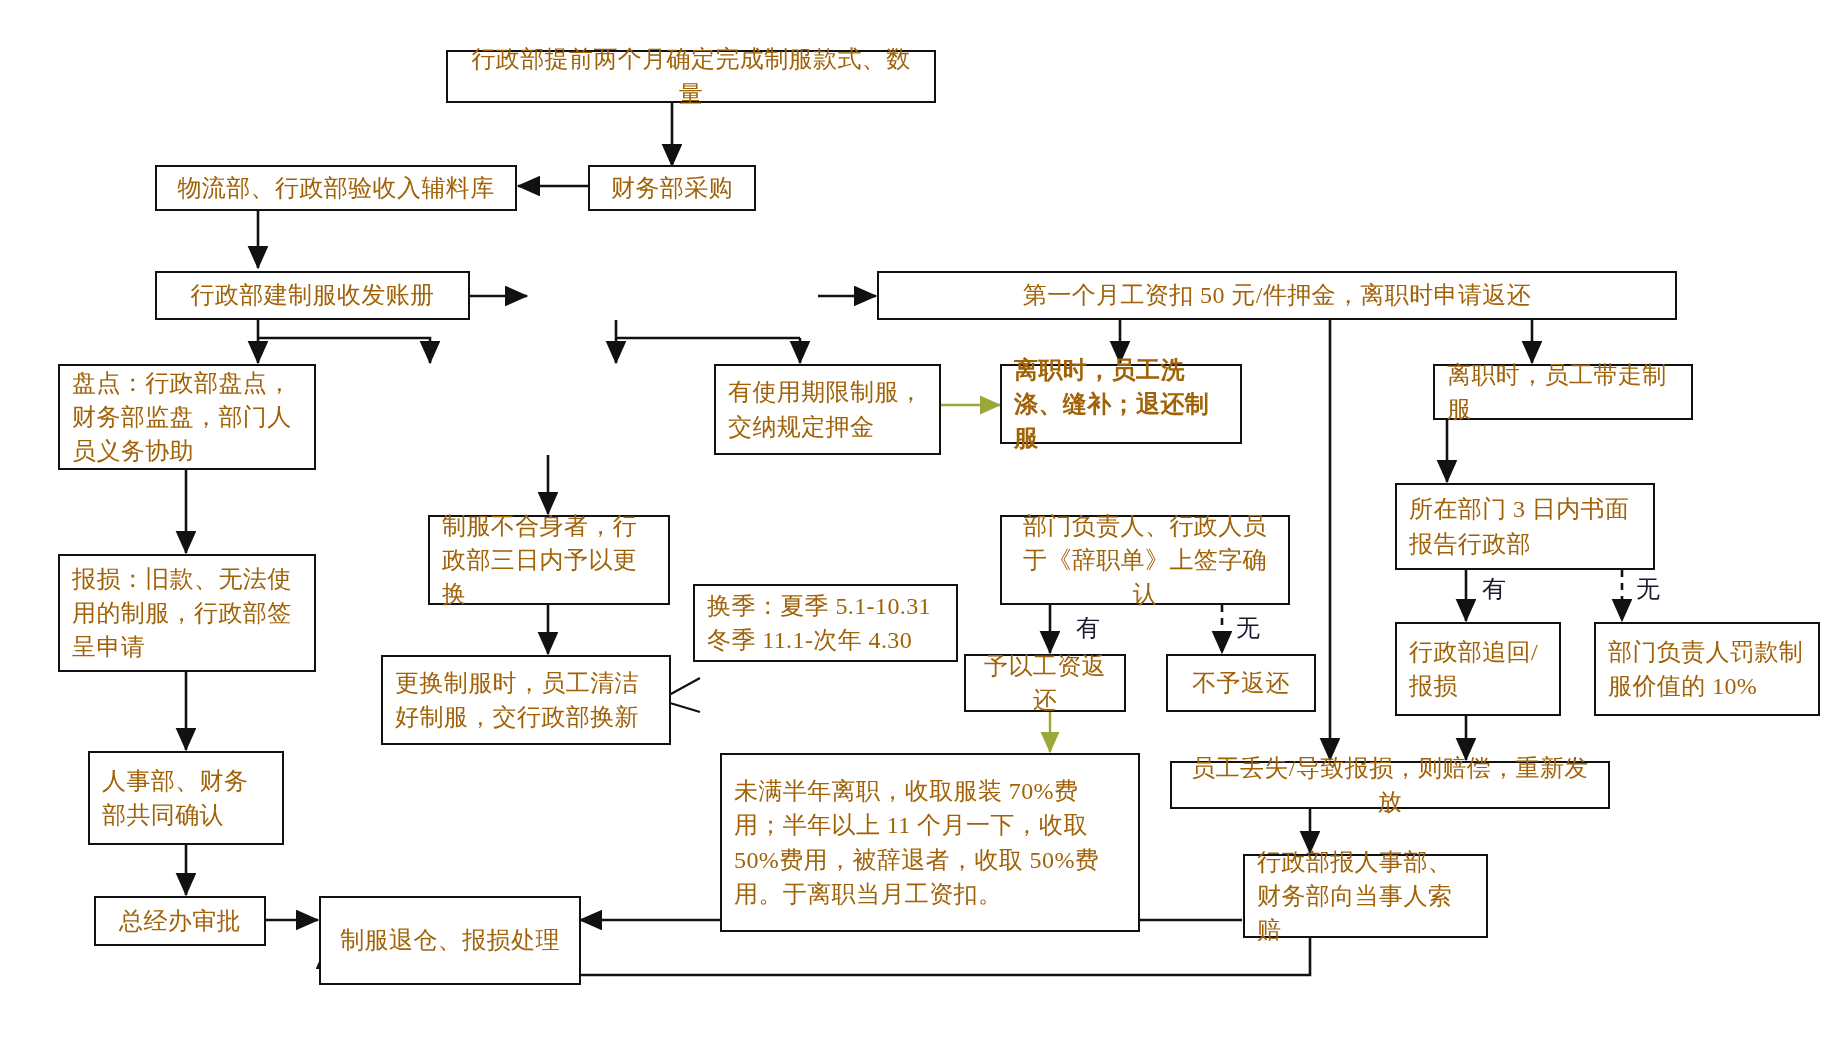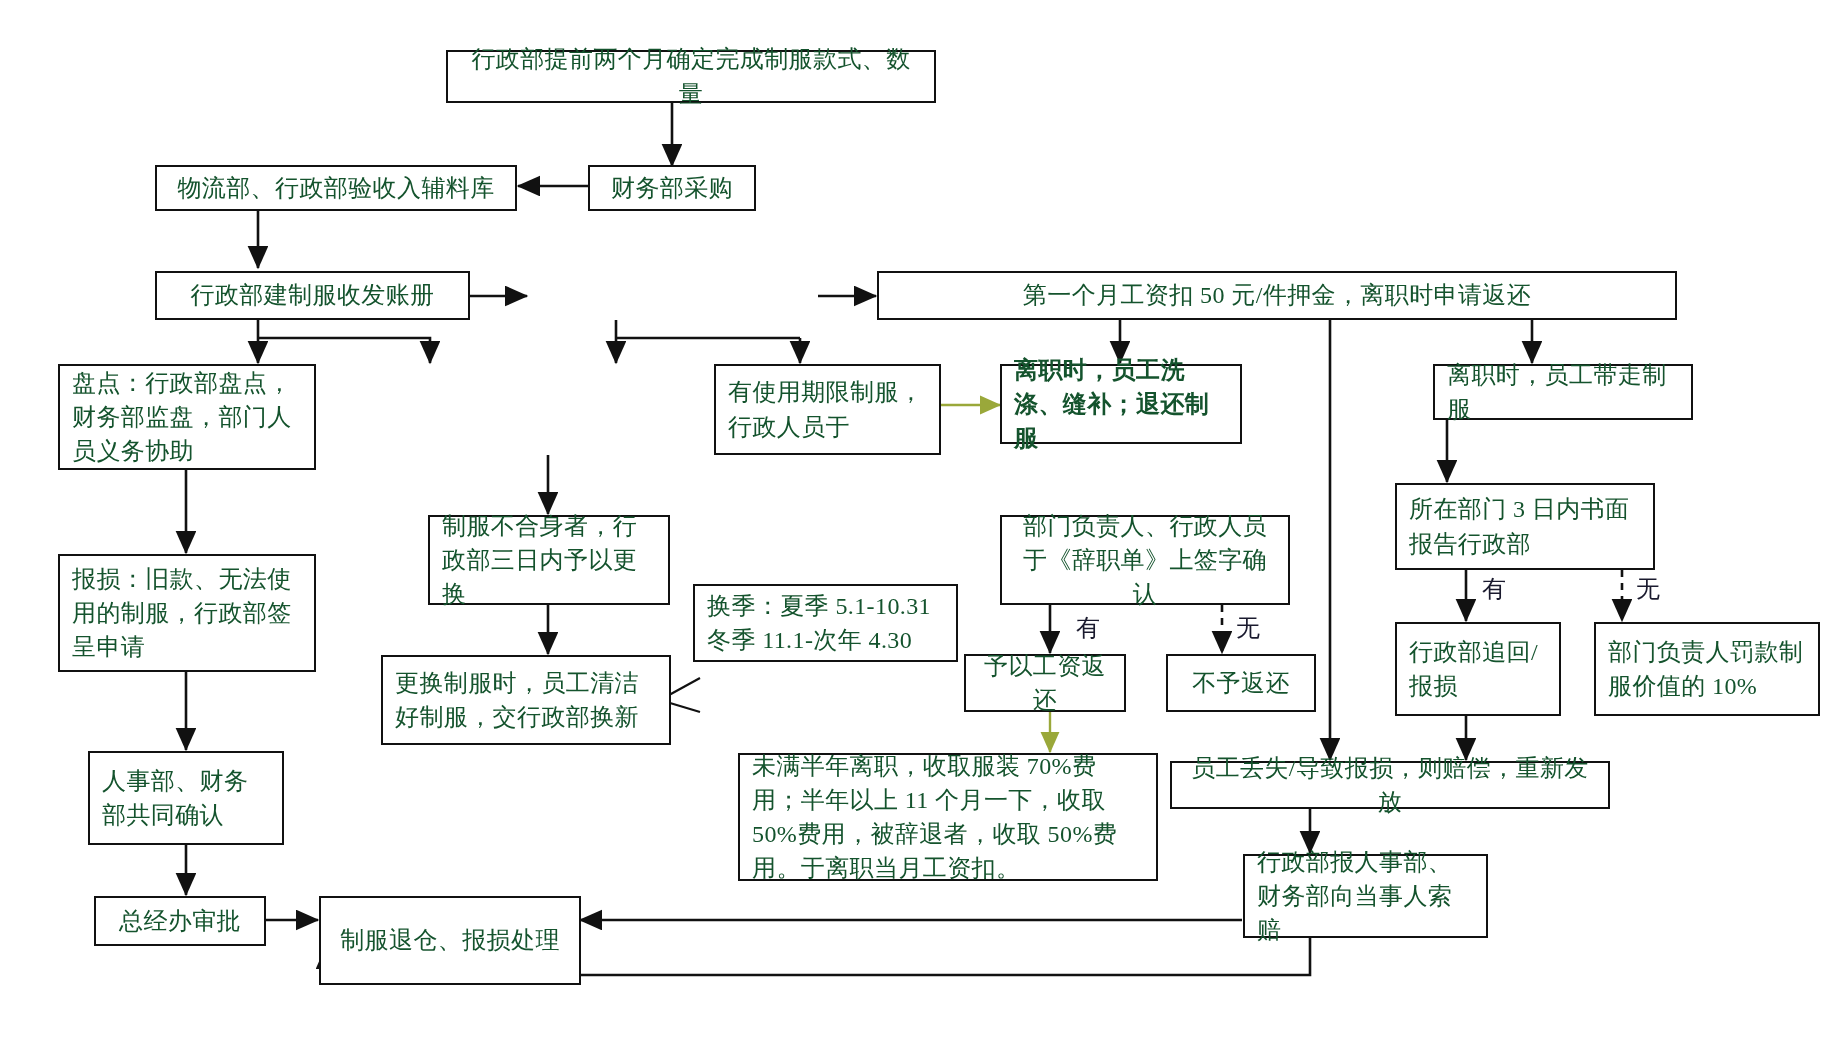--- a/index.html
+++ b/index.html
@@ -3,21 +3,21 @@
 <meta charset="utf-8">
 <style>
   html,body{margin:0;padding:0;background:#ffffff;}
   body{font-family:"Liberation Serif","DejaVu Serif",serif;}
   #canvas{position:relative;width:1830px;height:1042px;background:#ffffff;overflow:hidden;}
   .box{
     position:absolute;
     box-sizing:border-box;
     border:2px solid #111111;
     background:#ffffff;
-    color:#14532d;
+    color:#a16207;
     display:flex;
     align-items:center;
     font-family:"Liberation Serif","DejaVu Serif",serif;
     font-size:24px;
     line-height:1.42;
     letter-spacing:0.4px;
     padding:4px 12px;
     white-space:pre-line;
   }
   .box.center{justify-content:center;text-align:center;}
@@ -119,21 +119,21 @@
   <div class="box center" style="left:155px;top:165px;width:362px;height:46px;">物流部、行政部验收入辅料库</div>
 
   <div class="box center" style="left:155px;top:271px;width:315px;height:49px;">行政部建制服收发账册</div>
 
 
   <div class="box center" style="left:877px;top:271px;width:800px;height:49px;">第一个月工资扣 50 元/件押金，离职时申请返还</div>
 
   <div class="box left" style="left:58px;top:364px;width:258px;height:106px;">盘点：行政部盘点，财务部监盘，部门人员义务协助</div>
 
 
-  <div class="box left" style="left:714px;top:364px;width:227px;height:91px;">有使用期限制服，行政人员于</div>
+  <div class="box left" style="left:714px;top:364px;width:227px;height:91px;">有使用期限制服，交纳规定押金</div>
 
   <div class="box left" style="left:1000px;top:364px;width:242px;height:80px;font-weight:bold;">离职时，员工洗涤、缝补；退还制服</div>
 
   <div class="box left" style="left:1433px;top:364px;width:260px;height:56px;">离职时，员工带走制服</div>
 
   <div class="box left" style="left:58px;top:554px;width:258px;height:118px;">报损：旧款、无法使用的制服，行政部签呈申请</div>
 
   <div class="box left" style="left:428px;top:515px;width:242px;height:90px;">制服不合身者，行政部三日内予以更换</div>
 
   <div class="box center" style="left:1000px;top:515px;width:290px;height:90px;">部门负责人、行政人员于《辞职单》上签字确认</div>
@@ -149,21 +149,21 @@
 
   <div class="box center" style="left:1166px;top:654px;width:150px;height:58px;">不予返还</div>
 
   <div class="box left" style="left:1395px;top:622px;width:166px;height:94px;">行政部追回/
 报损</div>
 
   <div class="box left" style="left:1594px;top:622px;width:226px;height:94px;">部门负责人罚款制服价值的 10%</div>
 
   <div class="box left" style="left:88px;top:751px;width:196px;height:94px;">人事部、财务部共同确认</div>
 
-  <div class="box left" style="left:738px;top:753px;width:420px;height:128px;">未满半年离职，收取服装 70%费用；半年以上 11 个月一下，收取 50%费用，被辞退者，收取 50%费用。于离职当月工资扣。</div>
+  <div class="box left" style="left:720px;top:753px;width:420px;height:179px;">未满半年离职，收取服装 70%费用；半年以上 11 个月一下，收取 50%费用，被辞退者，收取 50%费用。于离职当月工资扣。</div>
 
   <div class="box center" style="left:1170px;top:761px;width:440px;height:48px;">员工丢失/导致报损，则赔偿，重新发放</div>
 
   <div class="box center" style="left:94px;top:896px;width:172px;height:50px;">总经办审批</div>
 
   <div class="box center" style="left:319px;top:896px;width:262px;height:89px;">制服退仓、报损处理</div>
 
   <div class="box left" style="left:1243px;top:854px;width:245px;height:84px;">行政部报人事部、财务部向当事人索赔</div>
 
   <span class="label" style="left:1076px;top:612px;">有</span>

